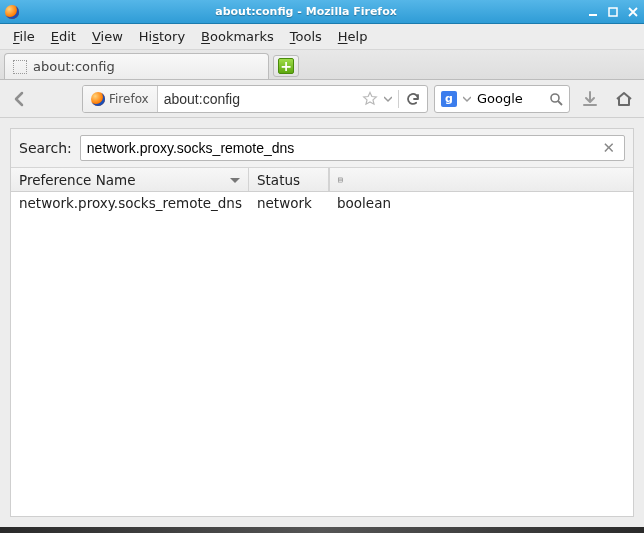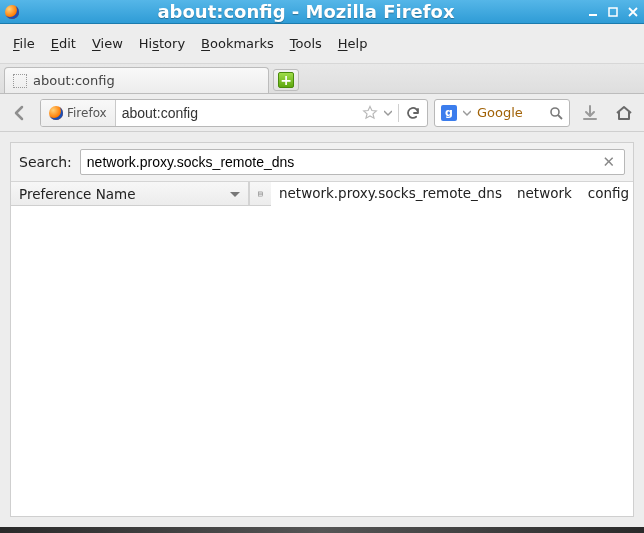--- a/index.html
+++ b/index.html
@@ -21,31 +21,31 @@
     box-shadow: 0 0 0 1px #333;
   }
   
   .titlebar {
     height: 24px;
     background: linear-gradient(#55b6e8, #2f9cd6);
     display: flex;
     align-items: center;
     color: #fff;
     font-weight: bold;
-    font-size: 18px;
+    font-size: 11px;
     padding: 0 4px;
     border-bottom: 1px solid #1b7bad;
   }
   .titlebar .appicon { width: 16px; height: 16px; margin-right: 6px; display:inline-flex; align-items:center; justify-content:center; }
   .titlebar .title { flex: 1; text-align: center; text-shadow: 0 1px 1px rgba(0,0,0,.3); }
   .titlebar .winbtns { display: flex; gap: 6px; }
   .titlebar .winbtn { width: 14px; height: 14px; display:inline-flex; align-items:center; justify-content:center; cursor:pointer; color:#fff; }
   
   .menubar {
-    height: 40px;
+    height: 26px;
     background: #ededed;
     display: flex;
     align-items: center;
     padding: 0 6px;
     gap: 2px;
     border-bottom: 1px solid #d7d7d7;
   }
   .menuitem { padding: 3px 7px; cursor: default; }
   .ul { text-decoration: underline; text-underline-offset: 2px; }
   
@@ -108,20 +108,21 @@
     color: #6f6f6f;
   }
   .urlbar {
     flex: 1;
     height: 28px;
     background: #fff;
     border: 1px solid #b8b8b8;
     border-radius: 3px;
     display: flex;
     overflow: hidden;
+    margin-left: 42px;
   }
   .urlbar .identity {
     display: flex; align-items: center; gap: 4px;
     padding: 0 8px;
     height: 100%;
     background: linear-gradient(#f8f8f8,#eeeeee);
     border-right: 1px solid #c9c9c9;
     font-size: 12px;
     color: #555;
   }
@@ -136,21 +137,21 @@
   .searchbar {
     width: 136px; height: 28px;
     background:#fff; border:1px solid #b8b8b8; border-radius:3px;
     display:flex; align-items:center; padding:0 6px; gap:6px;
     color:#888;
   }
   .searchbar .g {
     width:16px; height:16px; background:#3b7ded; color:#fff;
     font-size:11px; font-weight:bold; display:flex; align-items:center; justify-content:center; border-radius:2px;
   }
-  .searchbar .placeholder { flex:1; color:#a16207; font-size:13px; }
+  .searchbar .placeholder { flex:1; color:#000000; font-size:13px; }
   
   .content {
     flex: 1;
     background: #fff;
     margin: 10px;
     border: 1px solid #cfcfcf;
     display: flex;
     flex-direction: column;
     min-height: 0;
   }
@@ -162,21 +163,21 @@
   }
   .searchrow label { font-size: 14px; color:#222; }
   .searchrow .searchinput {
     flex:1; height:26px;
     border:1px solid #b8b8b8; background:#fff; border-radius:2px;
     display:flex; align-items:center; padding: 0 6px;
   }
   .searchrow .searchinput input { flex:1; border:none; outline:none; font-size:14px; background:transparent; }
   .searchrow .clear { color:#888; cursor:pointer; font-size:15px; padding:0 3px;}
   
-  .tablewrap { flex:1; display:flex; min-height:0; }
+  .tablewrap { flex:1; display:flex; flex-direction:column; min-height:0; }
   .thead {
     display:flex;
     background: linear-gradient(#f7f7f7,#ececec);
     border-bottom: 1px solid #cfcfcf;
     font-size: 13.5px;
     color:#222;
     height: 24px;
   }
   .th {
     display:flex; align-items:center;
@@ -317,32 +318,35 @@
       <div class="searchinput">
         <input type="text" value="network.proxy.socks_remote_dns" style="">
         <span class="clear">✕</span>
       </div>
     </div>
     <div class="tablewrap">
       <div class="thead">
         <div class="th col-name sort">
             <span>Preference Name</span>
           </div>
+        <div class="th col-status">
+            <span>Status</span>
+          </div>
         <div class="th col-picker">
           <svg width="12" height="12" viewBox="0 0 12 12">
               <rect x="1" y="1" width="10" height="10" fill="none" stroke="#666"></rect>
               <line x1="1" y1="4" x2="11" y2="4" stroke="#666"></line>
               <line x1="1" y1="7" x2="11" y2="7" stroke="#666"></line>
             </svg>
         </div>
       </div>
       <div class="tbody">
         <div class="trow">
           <div class="td col-name">network.proxy.socks_remote_dns</div>
           <div class="td col-status">network</div>
-          <div class="td col-type">config</div>
+          <div class="td col-type">boolean</div>
         </div>
       </div>
     </div>
   </div>
 
 </div>
 <div class="desktop-strip"></div>
 
 </body></html>

